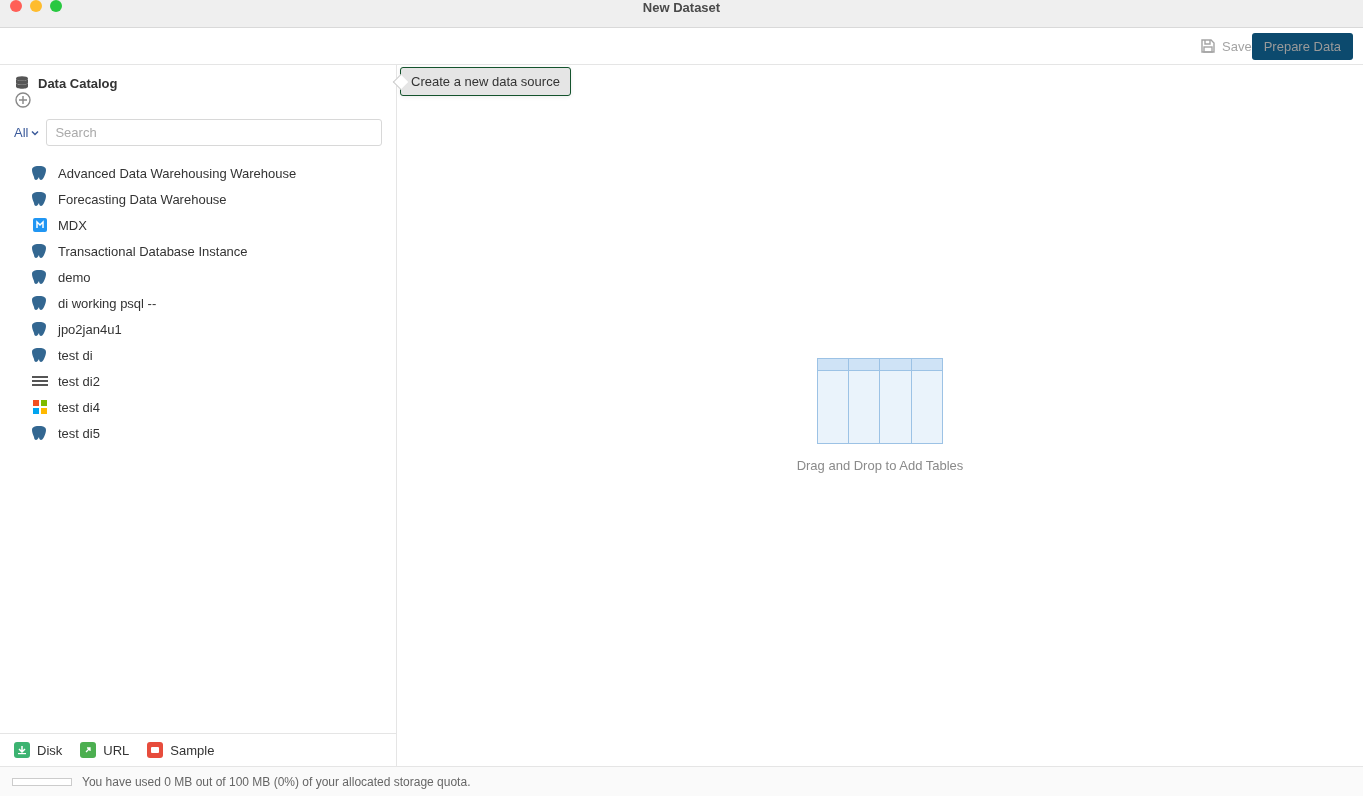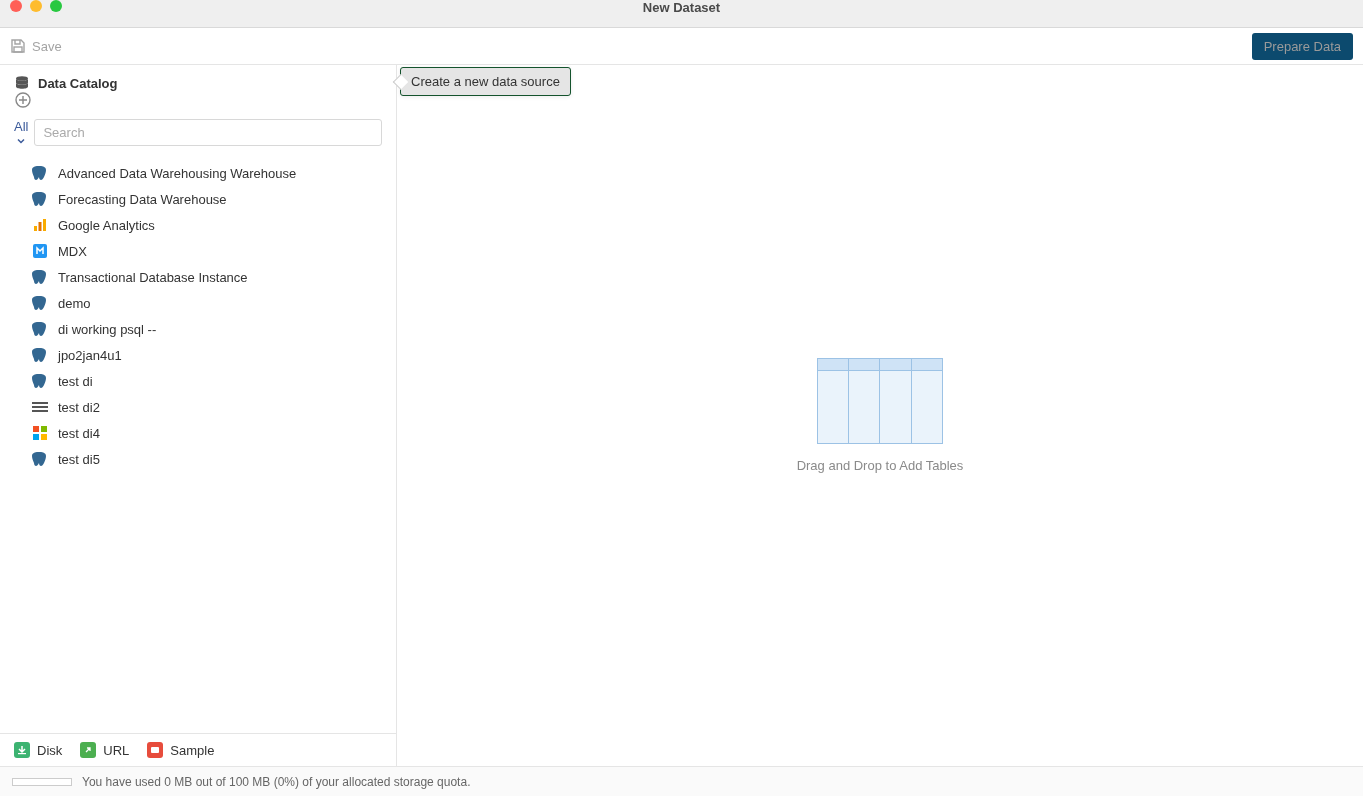--- a/index.html
+++ b/index.html
@@ -44,21 +44,21 @@
     color: #4a4a4a;
     pointer-events: none;
   }
 
   
   .toolbar {
     height: 37px;
     border-bottom: 1px solid #e5e5e5;
     display: flex;
     align-items: center;
-    justify-content: space-between;
+    justify-content: flex-end;
     padding: 0 10px;
     flex-shrink: 0;
   }
   .tb-btn {
     display: inline-flex;
     align-items: center;
     gap: 6px;
     color: #9a9a9a;
     font-size: 13px;
     cursor: default;
@@ -114,21 +114,20 @@
     gap: 6px;
     padding: 4px 14px 8px 14px;
   }
   .filter-all {
     color: #3b5a9a;
     font-size: 13px;
     display: inline-flex;
     align-items: center;
     gap: 2px;
     cursor: pointer;
-    flex-direction: column;
   }
   .search-input {
     flex: 1;
     border: 1px solid #d8d8d8;
     border-radius: 3px;
     padding: 5px 8px;
     font-size: 13px;
     color: #555;
   }
   .search-input::placeholder { color: #aaa; }
@@ -339,30 +338,20 @@
           <span class="ds-icon">
             <svg width="16" height="16" viewBox="0 0 16 16">
               <path fill="#336791" d="M8 1c3 0 6 1 6 4 0 2-1 5-2 7-1 2-2 3-3 3s-2-1-2-3c-1 2-2 3-3 3s-2-1-2-3C1 10 0 7 0 5c0-3 3-4 6-4z"></path>
             </svg>
           </span>
           <span>Forecasting Data Warehouse</span>
         </div>
         <div class="catalog-item">
           <span class="ds-icon">
             <svg width="16" height="16" viewBox="0 0 16 16">
-              <rect x="2" y="9" width="3" height="5" fill="#f9ab00"></rect>
-              <rect x="6.5" y="5" width="3" height="9" fill="#e37400"></rect>
-              <rect x="11" y="2" width="3" height="12" fill="#f9ab00"></rect>
-            </svg>
-          </span>
-          <span>Google Analytics</span>
-        </div>
-        <div class="catalog-item">
-          <span class="ds-icon">
-            <svg width="16" height="16" viewBox="0 0 16 16">
               <rect x="1" y="1" width="14" height="14" rx="2" fill="#2196f3"></rect>
               <path d="M5 11V5l3 3 3-3v6" stroke="#fff" stroke-width="1.5" fill="none"></path>
             </svg>
           </span>
           <span>MDX</span>
         </div>
         <div class="catalog-item">
           <span class="ds-icon">
             <svg width="16" height="16" viewBox="0 0 16 16">
               <path fill="#336791" d="M8 1c3 0 6 1 6 4 0 2-1 5-2 7-1 2-2 3-3 3s-2-1-2-3c-1 2-2 3-3 3s-2-1-2-3C1 10 0 7 0 5c0-3 3-4 6-4z"></path>

